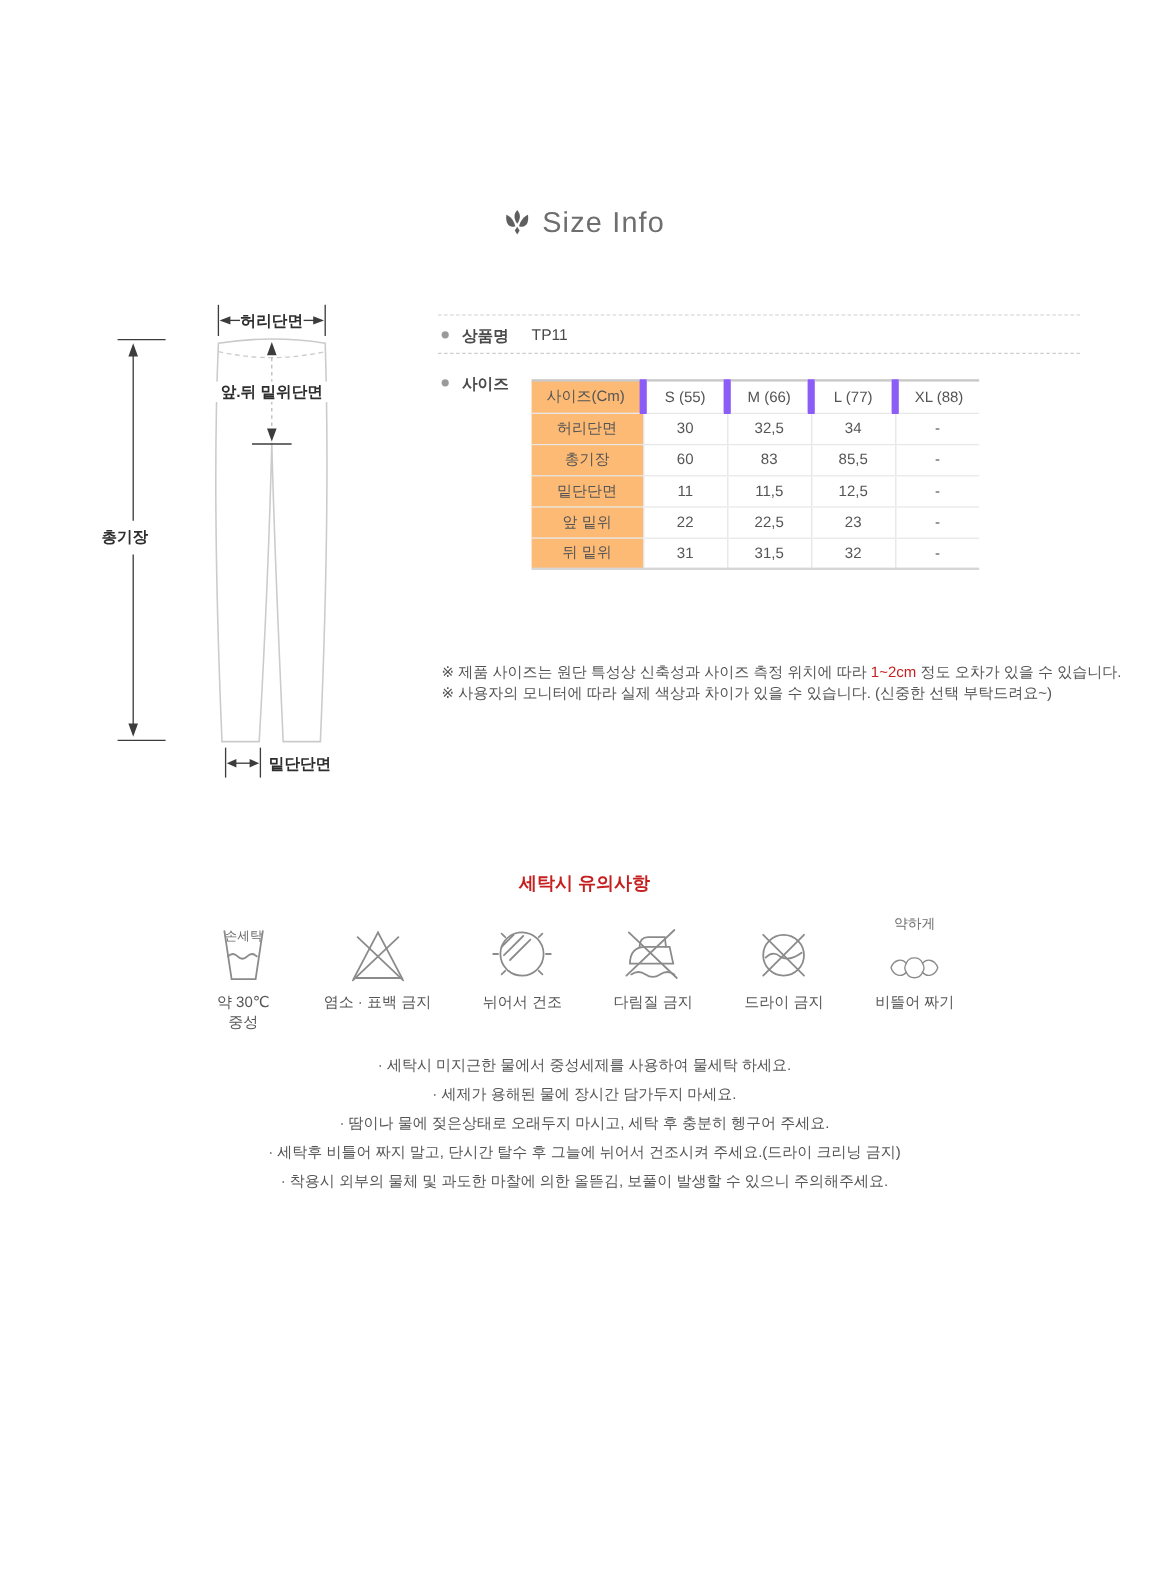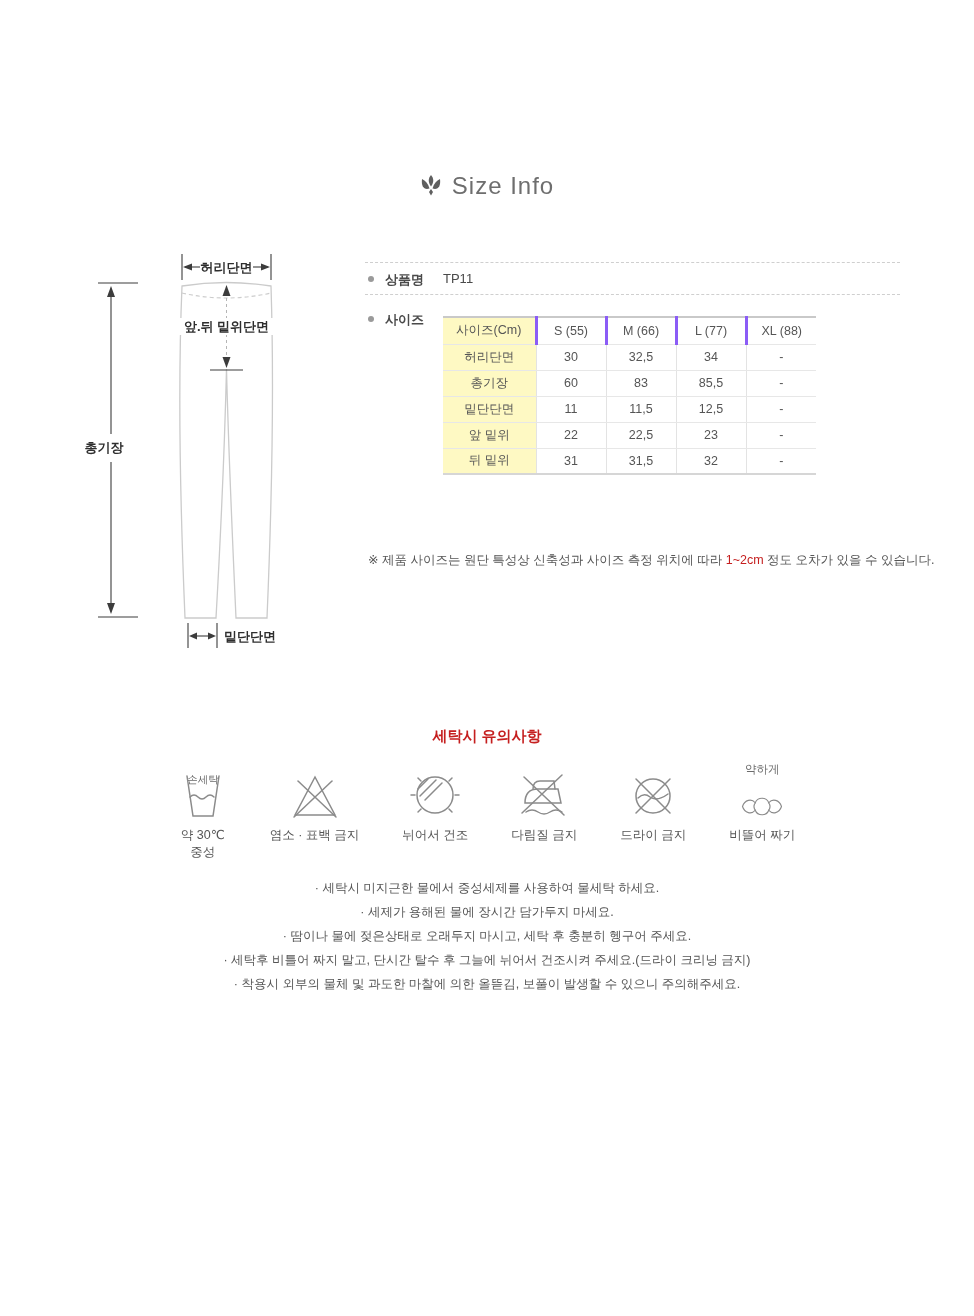--- a/index.html
+++ b/index.html
@@ -27,23 +27,23 @@
   .info-label { position:absolute; left:20px; top:0; font-weight:bold; color:#4a4a4a; white-space:nowrap; }
   .info-value { position:absolute; left:78px; top:0; color:#4a4a4a; white-space:nowrap; }
 
   
   .size-table { position:absolute; left:443px; top:316px; width:373px; border-collapse:collapse; table-layout:fixed;
                 border-top:2px solid #c9c9c9; border-bottom:2px solid #d6d6d6; font-size:12.5px; color:#555; }
   .size-table th, .size-table td { height:26px; text-align:center; vertical-align:middle; font-weight:400;
                 border-bottom:1px solid #e7e7e7; }
   .size-table thead th { height:27px; }
   .size-table tbody tr:last-child th, .size-table tbody tr:last-child td { border-bottom:none; }
-  .size-table th:first-child, .size-table td:first-child { width:93px; background:#fef9c3; }
+  .size-table th:first-child, .size-table td:first-child { width:93px; background:#fdba74; }
   .size-table th + th, .size-table td + td, .size-table tbody th + td { border-left:1px solid #e3e3e3; width:70px; }
-  .size-table thead th + th { border-left:3px solid #8b5cf6; }
+  .size-table thead th + th { border-left:6px solid #8b5cf6; }
 
   
   .notes { position:absolute; left:368px; top:551px; font-size:12.5px; color:#555; line-height:18px; white-space:nowrap; }
   .note-red { color:#c51f1f; }
 
   
   .wash-title { position:absolute; top:727px; left:0; right:0; text-align:center; font-size:15px; font-weight:bold; color:#c51f1f; }
   .care-row { position:absolute; top:762px; left:0; right:0; display:flex; justify-content:center; align-items:flex-start; gap:43px; }
   .care-item { display:flex; flex-direction:column; align-items:center; }
   .icon-box { height:58px; display:flex; flex-direction:column; align-items:center; justify-content:flex-end; }
@@ -170,20 +170,21 @@
           <td>31</td>
           <td>31,5</td>
           <td>32</td>
           <td>-</td>
         </tr>
       </tbody>
   </table>
 
   <div class="notes">
     <div><span>※ 제품 사이즈는 원단 특성상 신축성과 사이즈 측정 위치에 따라 </span><span class="note-red">1~2cm</span><span> 정도 오차가 있을 수 있습니다.</span></div>
+    <div><span>※ 사용자의 모니터에 따라 실제 색상과 차이가 있을 수 있습니다. (신중한 선택 부탁드려요~)</span><span class="note-red"></span><span></span></div>
   </div>
 
   <div class="wash-title">세탁시 유의사항</div>
 
   <div class="care-row">
 
     <div class="care-item">
       <div class="icon-box">
         <svg width="48" height="50" viewBox="0 0 48 50" class="lsym">
           <path d="M8,6 L14,46 L34,46 L40,6"></path>

